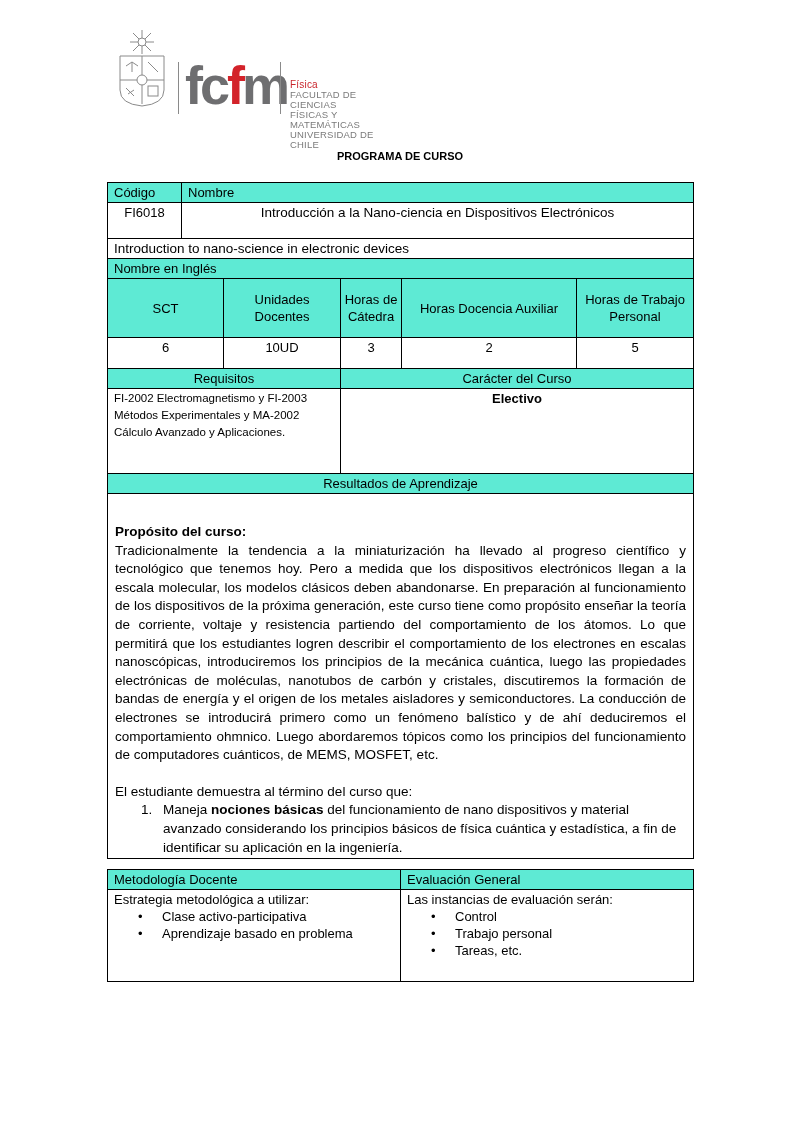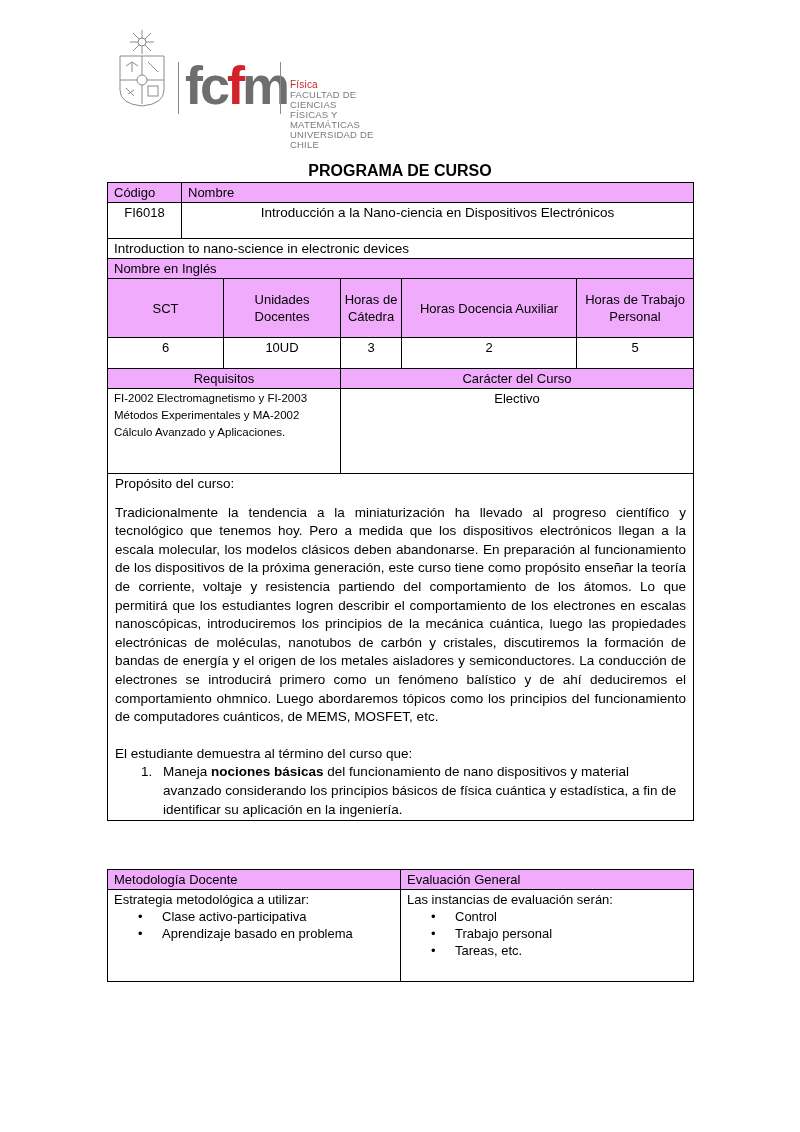--- a/index.html
+++ b/index.html
@@ -7,34 +7,34 @@
   body { position: relative; font-family: "Liberation Sans", "DejaVu Sans", sans-serif; color: #000; overflow: hidden; }
 
   .logo { position: absolute; left: 112px; top: 28px; width: 290px; height: 80px; }
   .crest { position: absolute; left: 0; top: 0; width: 60px; height: 80px; }
   .logo-divider { position: absolute; top: 34px; width: 1px; height: 52px; background: #8a8a8a; }
   .fcfm { position: absolute; left: 73px; top: 30px; font-family: "Liberation Sans", sans-serif; font-size: 54px; font-weight: bold; color: #6e6e70; letter-spacing: -3px; line-height: 54px; }
   .fcfm .red { color: #d3232a; }
   .logo-text { position: absolute; left: 178px; top: 52px; font-size: 9.5px; color: #7a7a7a; line-height: 10px; letter-spacing: 0.2px; }
   .logo-text .fis { color: #c9252c; font-size: 10px; }
 
-  .title { position: absolute; left: 0; width: 800px; top: 150px; text-align: center; font-weight: bold; font-size: 16px; margin-top: 12px; }
+  .title { position: absolute; left: 0; width: 800px; top: 150px; text-align: center; font-weight: bold; font-size: 11px; }
 
   table { border-collapse: collapse; position: absolute; left: 107px; width: 586px; table-layout: fixed; }
   td { border: 1px solid #000; font-size: 13px; vertical-align: top; padding: 1px 6px; line-height: 17px; }
-  .hd { background: #f0abfc; }
+  .hd { background: #5eead4; }
   .c { text-align: center; }
   .vm { vertical-align: middle; }
   .small { font-size: 11.5px; line-height: 17px; }
-  .bold { font-weight: normal; }
+  .bold { font-weight: bold; margin-top: 28px; }
 
   #t1 { top: 182px; }
   #t2 { top: 869px; border-radius: 16px; }
 
-  .purpose p { text-align: justify; margin-top: 10px; }
+  .purpose p { text-align: justify; }
   ul.bul { list-style: none; margin-left: 24px; }
   ul.bul li { position: relative; padding-left: 24px; }
   ul.bul li::before { content: "•"; position: absolute; left: 0; }
   ol.num { list-style: none; margin-left: 26px; }
   ol.num li { position: relative; padding-left: 22px; }
 </style>
 </head>
 <body>
 
 <div class="logo">
@@ -107,20 +107,23 @@
     <td class="c">5</td>
   </tr>
   <tr style="height:19px">
     <td class="hd c" colspan="3">Requisitos</td>
     <td class="hd c" colspan="3">Carácter del Curso</td>
   </tr>
   <tr style="height:85px">
     <td class="small" colspan="3">FI-2002 Electromagnetismo y FI-2003 Métodos Experimentales y  MA-2002 Cálculo Avanzado y Aplicaciones.</td>
     <td class="c bold" colspan="3">Electivo</td>
   </tr>
+  <tr style="height:19px">
+    <td class="hd c" colspan="6">Resultados de Aprendizaje</td>
+  </tr>
   <tr style="height:343px">
     <td colspan="6" class="purpose" style="font-size:13.5px;line-height:18.6px;padding:1px 7px">
       <div class="bold">Propósito del curso:</div>
       <p>Tradicionalmente la tendencia a la miniaturización ha llevado al progreso científico y tecnológico que tenemos hoy. Pero a medida que los dispositivos electrónicos llegan a la escala molecular, los modelos clásicos deben abandonarse. En preparación al funcionamiento de los dispositivos de la próxima generación, este curso tiene como propósito enseñar la teoría de corriente, voltaje y resistencia partiendo del comportamiento de los átomos. Lo que permitirá que los estudiantes logren describir el comportamiento de los electrones en escalas nanoscópicas, introduciremos los principios de la mecánica cuántica, luego las propiedades electrónicas de moléculas, nanotubos de carbón y cristales, discutiremos la formación de bandas de energía y el origen de los metales aisladores y semiconductores. La conducción de electrones se introducirá primero como un fenómeno balístico y de ahí deduciremos el comportamiento ohmnico. Luego abordaremos tópicos como los principios del funcionamiento de computadores cuánticos, de MEMS, MOSFET, etc.</p>
       <div style="height:18px"></div>
       <div>El estudiante demuestra al término del curso que:</div>
       <ol class="num">
         <li style="padding-left:0">
           <span style="position:absolute;left:-22px;margin-left:22px">1.</span>
           <div style="padding-left:22px">

